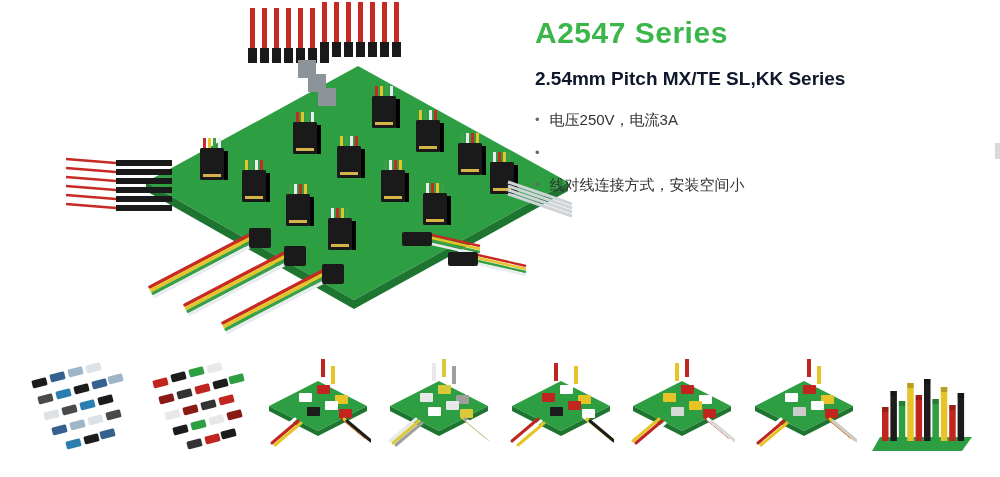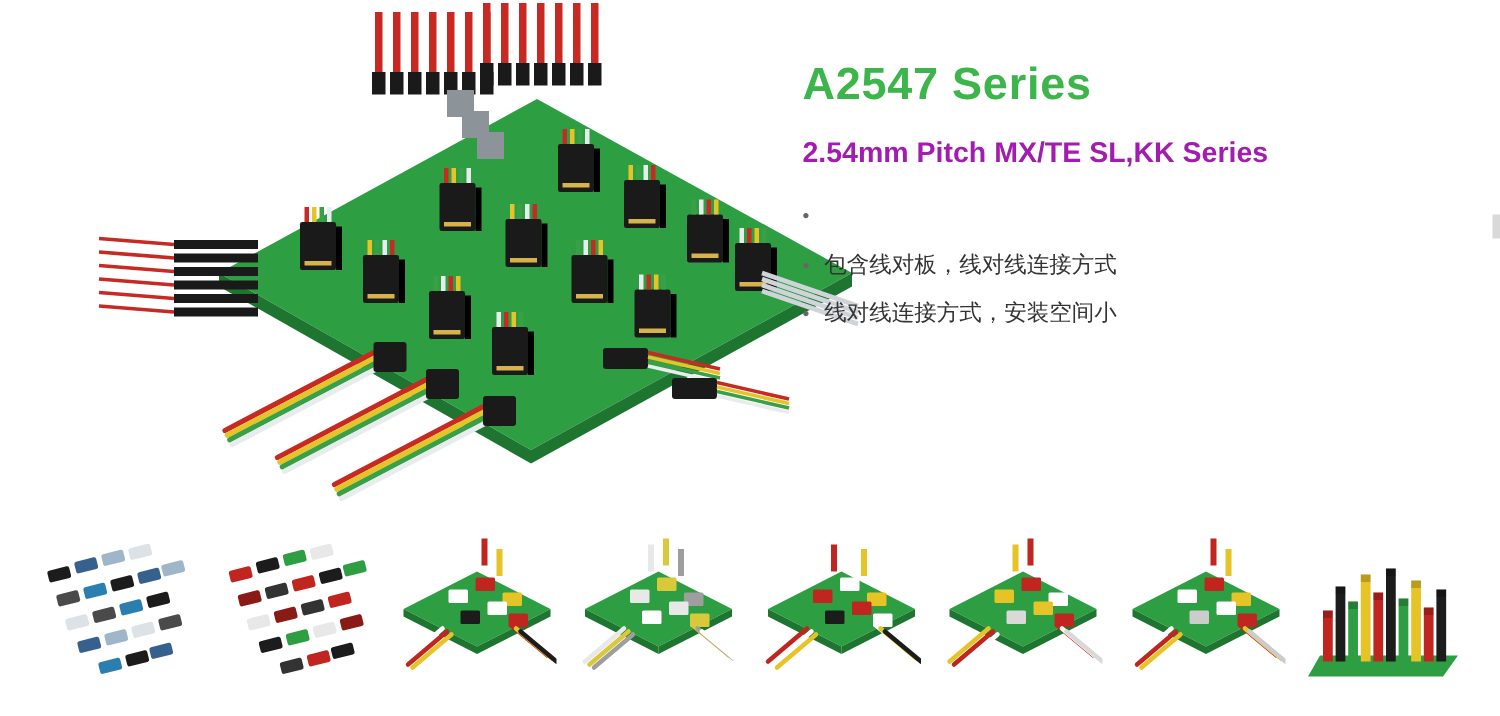--- a/index.html
+++ b/index.html
@@ -1,25 +1,25 @@
 <!DOCTYPE html>
 <html style="--accent: #3cb54a;"><head>
 <meta charset="utf-8">
 <style>
   html,body{margin:0;padding:0;background:#fff;}
   .page{
     position:relative;width:1000px;height:477px;background:#fff;overflow:hidden;
     font-family:"Liberation Sans","DejaVu Sans",sans-serif;
   }
   .hero-art{position:absolute;left:50px;top:0;}
-  .info{position:absolute;left:535px;top:40px;width:440px;}
+  .info{position:absolute;left:535px;top:16px;width:440px;}
   .series-title{
     color:var(--accent,#3cb54a);font-size:30px;font-weight:700;margin:0 0 18px 0;letter-spacing:.5px;
   }
-  .series-subtitle{font-size:19px;font-weight:700;color:#a21caf;margin:0 0 20px 0;}
+  .series-subtitle{font-size:19px;font-weight:700;color:#0f172a;margin:0 0 20px 0;}
   .feature-list{list-style:none;margin:0;padding:0;}
   .feature-item{display:flex;gap:10px;font-size:15px;color:#333;margin-bottom:13px;line-height:1.3;}
   .bullet{color:#666;font-size:13px;line-height:1.5;}
   .gallery{
     position:absolute;left:0;top:345px;width:1000px;height:118px;
     display:flex;justify-content:space-between;align-items:flex-end;padding:0 22px;box-sizing:border-box;
   }
   .thumb{width:106px;height:114px;cursor:pointer;flex:0 0 auto;}
   .thumb svg{display:block;}
   .edge-mark{position:absolute;right:0;top:143px;width:5px;height:16px;background:#d9d9d9;}
@@ -194,24 +194,24 @@
         <line x1="458" y1="194" x2="522" y2="216" stroke="#cfd4d8" stroke-width="3"></line>
       </g>
   </svg>
 
   <div class="info">
     <h1 class="series-title">A2547 Series</h1>
     <h2 class="series-subtitle">2.54mm Pitch MX/TE SL,KK Series</h2>
     <ul class="feature-list">
       <li class="feature-item">
         <span class="bullet">•</span>
+        <span>电压250V，电流3A</span>
       </li>
       <li class="feature-item">
         <span class="bullet">•</span>
-        <span>包含线对板，线对线连接方式</span>
       </li>
       <li class="feature-item">
         <span class="bullet">•</span>
         <span>线对线连接方式，安装空间小</span>
       </li>
     </ul>
   </div>
 
   <div class="edge-mark"></div>
 

